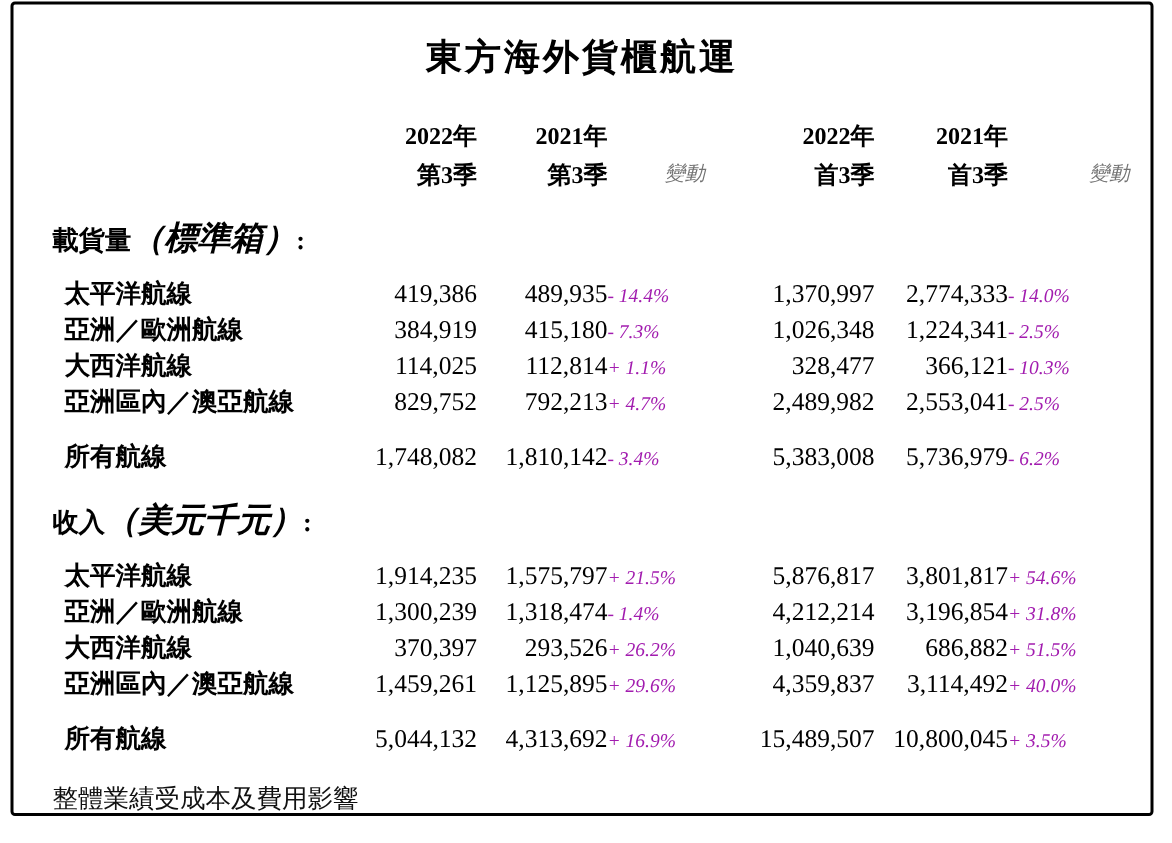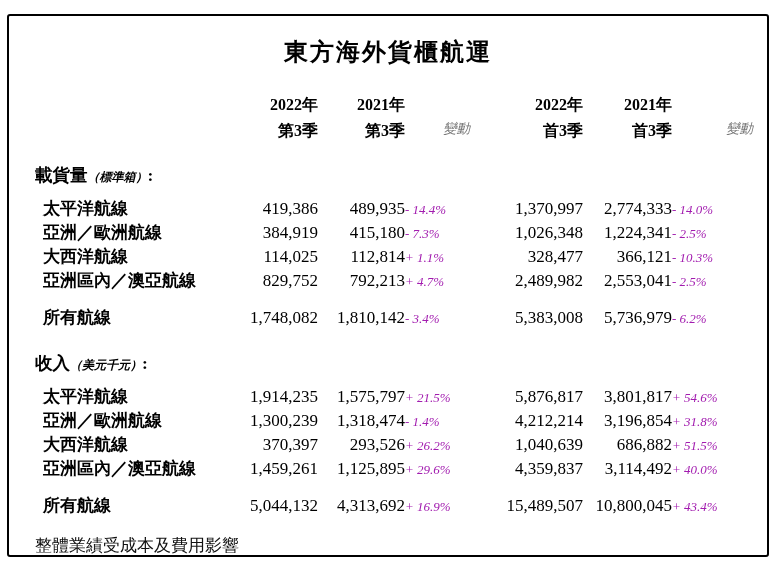--- a/index.html
+++ b/index.html
@@ -13,21 +13,21 @@
   }
   .page {
     position: relative;
     width: 781px;
     height: 562px;
     background: #ffffff;
   }
   .frame {
     position: absolute;
     left: 7px;
-    top: 14px;
+    top: 1px;
     width: 762px;
     height: 543px;
     border: 2px solid #000000;
     border-radius: 3px;
     background: #ffffff;
     box-sizing: border-box;
     overflow: hidden;
   }
   .title {
     margin-top: 21px;
@@ -62,21 +62,21 @@
     font-style: italic;
     font-size: 13.5px;
     padding-bottom: 3px;
     color: #737373;
   }
   tr.hrow1 { height: 22px; }
   tr.hrow2 { height: 26px; }
   
   tr.shead { height: 26px; }
   .h-main  { font-weight: bold; font-size: 17.5px; }
-  .h-paren { font-weight: bold; font-style: italic; font-size: 12px; }
+  .h-paren { font-weight: bold; font-style: italic; font-size: 22px; font-family: Liberation Mono, monospace; }
   .h-colon { font-weight: bold; font-size: 17.5px; }
   
   tr.r  { height: 24px; }
   td.lbl {
     font-weight: bold;
     font-size: 17px;
     padding-left: 8px;
   }
   td.num {
     text-align: right;
@@ -258,21 +258,21 @@
             <td colspan="7"></td>
           </tr>
 
       <tr class="r">
         <td class="lbl">所有航線</td>
         <td class="num">5,044,132</td>
         <td class="num">4,313,692</td>
         <td class="chg">+ 16.9%</td>
         <td class="num">15,489,507</td>
         <td class="num">10,800,045</td>
-        <td class="chg">+ 43.4%</td>
+        <td class="chg">+ 3.5%</td>
       </tr>
 
       <tr class="sp14">
             <td colspan="7"></td>
           </tr>
 
       <tr class="frow">
         <td class="foot" colspan="7">整體業績受成本及費用影響</td>
       </tr>
     </tbody>

